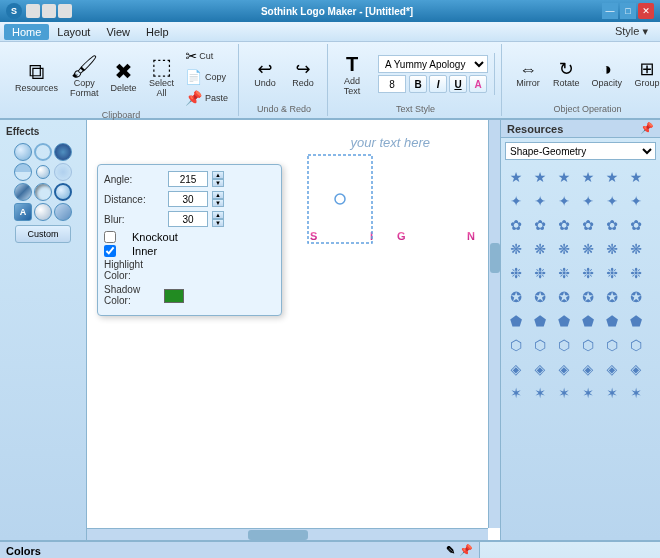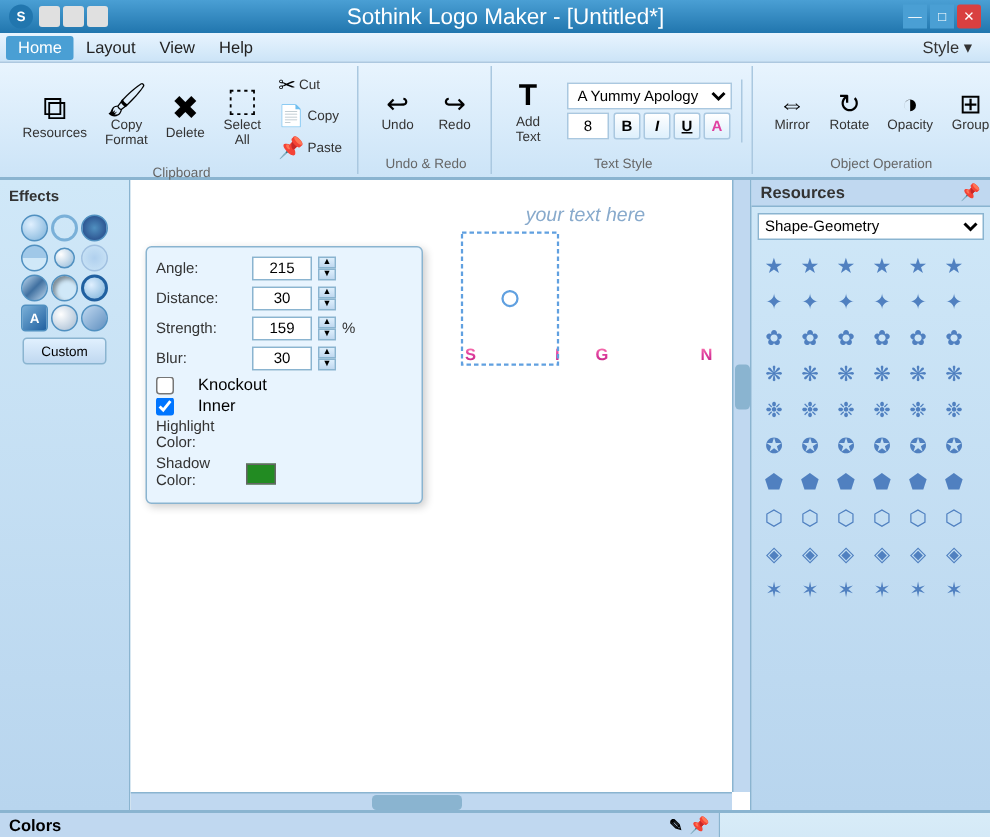--- a/index.html
+++ b/index.html
@@ -9,21 +9,21 @@
     .title-bar {
       height: 22px;
       background: linear-gradient(to bottom, #4a9fd4, #2176ae);
       display: flex;
       align-items: center;
       justify-content: space-between;
       padding: 0 6px;
       color: white;
     }
     .title-bar-left { display: flex; align-items: center; gap: 4px; }
-    .title-bar-title { font-size: 15px; color: white; font-weight: normal; flex: 1; text-align: center; }
+    .title-bar-title { font-size: 10px; color: white; font-weight: bold; flex: 1; text-align: center; }
     .title-bar-controls { display: flex; gap: 2px; }
     .title-btn {
       width: 16px; height: 16px; border: none; cursor: pointer;
       display: flex; align-items: center; justify-content: center;
       font-size: 9px; color: white;
     }
     .title-btn.min { background: #4a9fd4; }
     .title-btn.max { background: #4a9fd4; }
     .title-btn.close { background: #d94040; border-radius: 2px; }
     .app-icon { width: 16px; height: 16px; background: #2176ae; border-radius: 50%; display: flex; align-items: center; justify-content: center; color: white; font-size: 9px; font-weight: bold; }
@@ -419,29 +419,20 @@
           <div class="spin-btn">▼</div>
         </div>
       </div>
       <div class="popup-row">
         <span class="popup-label">Distance:</span>
         <input class="popup-input" type="text" value="30" style="">
         <div class="popup-spinner">
           <div class="spin-btn">▲</div>
           <div class="spin-btn">▼</div>
         </div>
-      </div>
-      <div class="popup-row">
-        <span class="popup-label">Strength:</span>
-        <input class="popup-input" type="text" value="159" style="">
-        <div class="popup-spinner">
-          <div class="spin-btn">▲</div>
-          <div class="spin-btn">▼</div>
-        </div>
-        <span class="popup-percent">%</span>
       </div>
       <div class="popup-row">
         <span class="popup-label">Blur:</span>
         <input class="popup-input" type="text" value="30" style="">
         <div class="popup-spinner">
           <div class="spin-btn">▲</div>
           <div class="spin-btn">▼</div>
         </div>
       </div>
       <div class="popup-checkbox">

